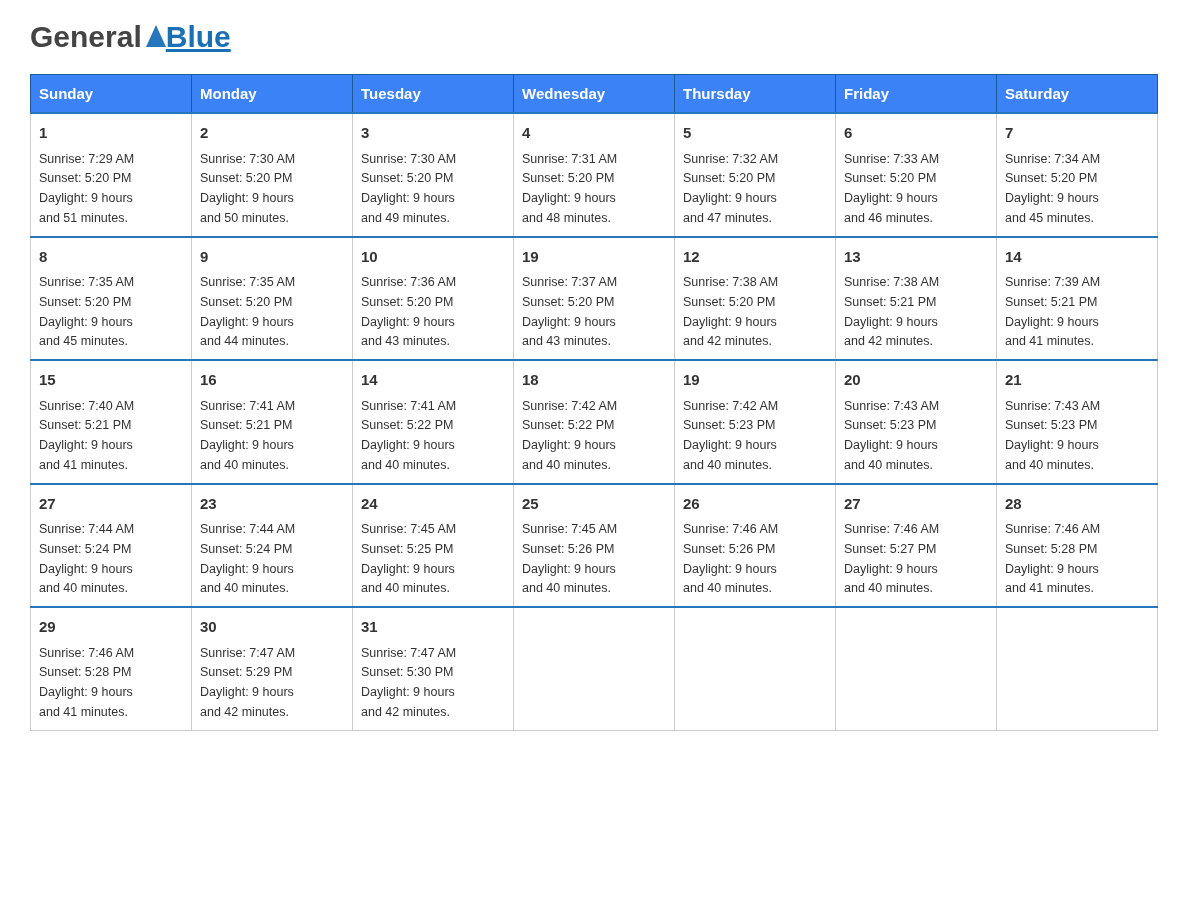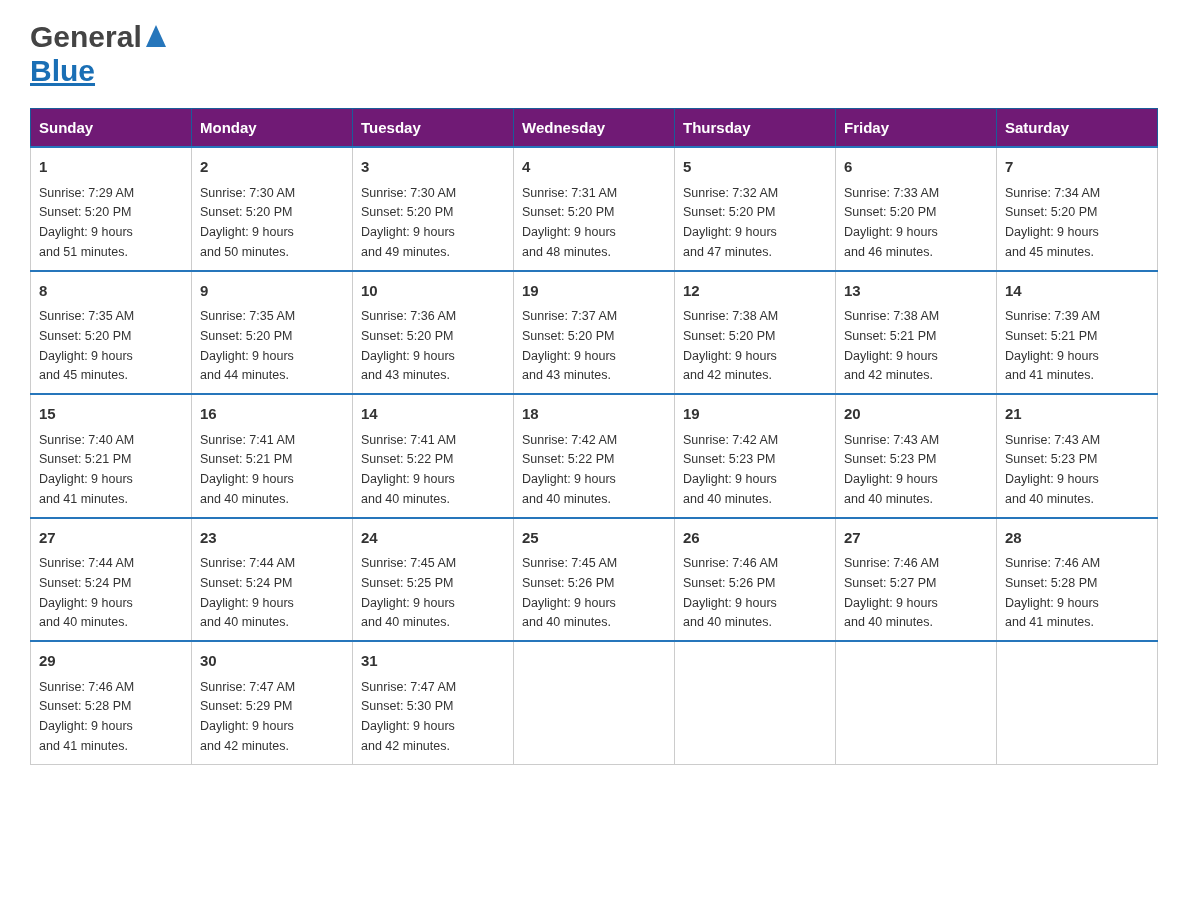--- a/index.html
+++ b/index.html
@@ -11,22 +11,21 @@
       min-height: 918px;
     }
     .header {
       display: flex;
       justify-content: space-between;
       align-items: flex-start;
       margin-bottom: 20px;
     }
     .logo {
       display: flex;
-      flex-direction: column;
-      align-items: flex-start;
+      align-items: flex-end;
     }
     .title-section {
       text-align: right;
     }
     .month-title {
       font-size: 52px;
       font-weight: bold;
       color: #222;
       line-height: 1.1;
     }
@@ -34,21 +33,21 @@
       font-size: 22px;
       color: #555;
       margin-top: 4px;
     }
     table {
       width: 100%;
       border-collapse: collapse;
       font-size: 13px;
     }
     thead tr th {
-      background-color: #701a75;
+      background-color: #3b82f6;
       color: #fff;
       padding: 10px 8px;
       text-align: left;
       font-size: 15px;
       font-weight: bold;
       border: 1px solid #1a5c99;
     }
     tbody tr td {
       vertical-align: top;
       padding: 8px 8px;

